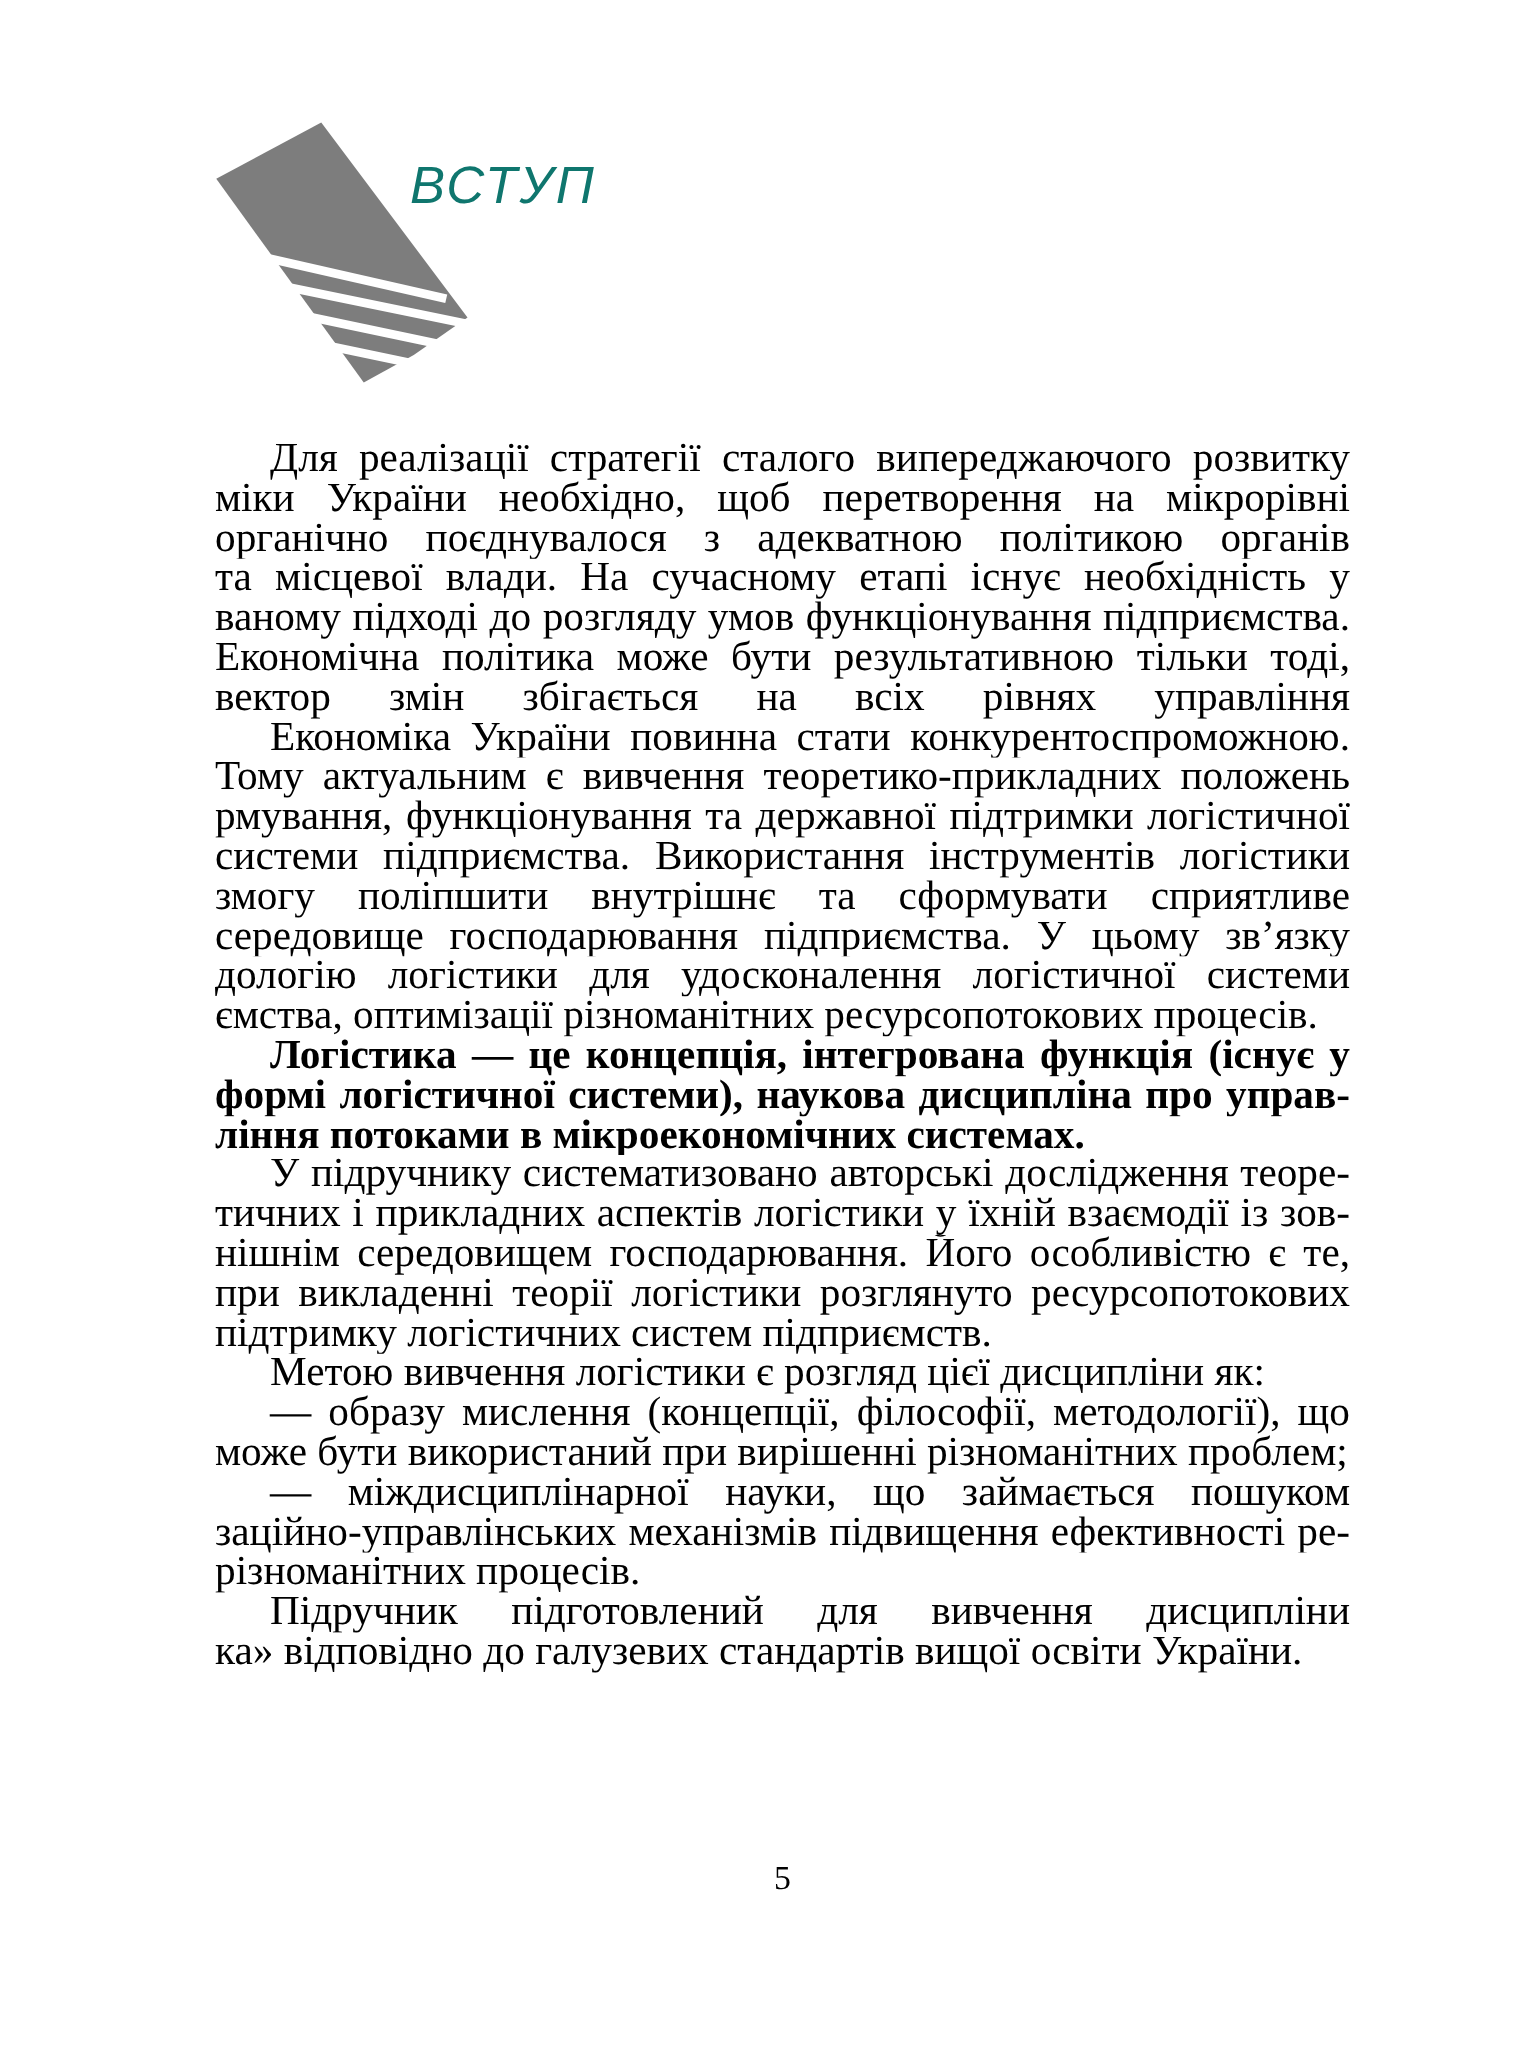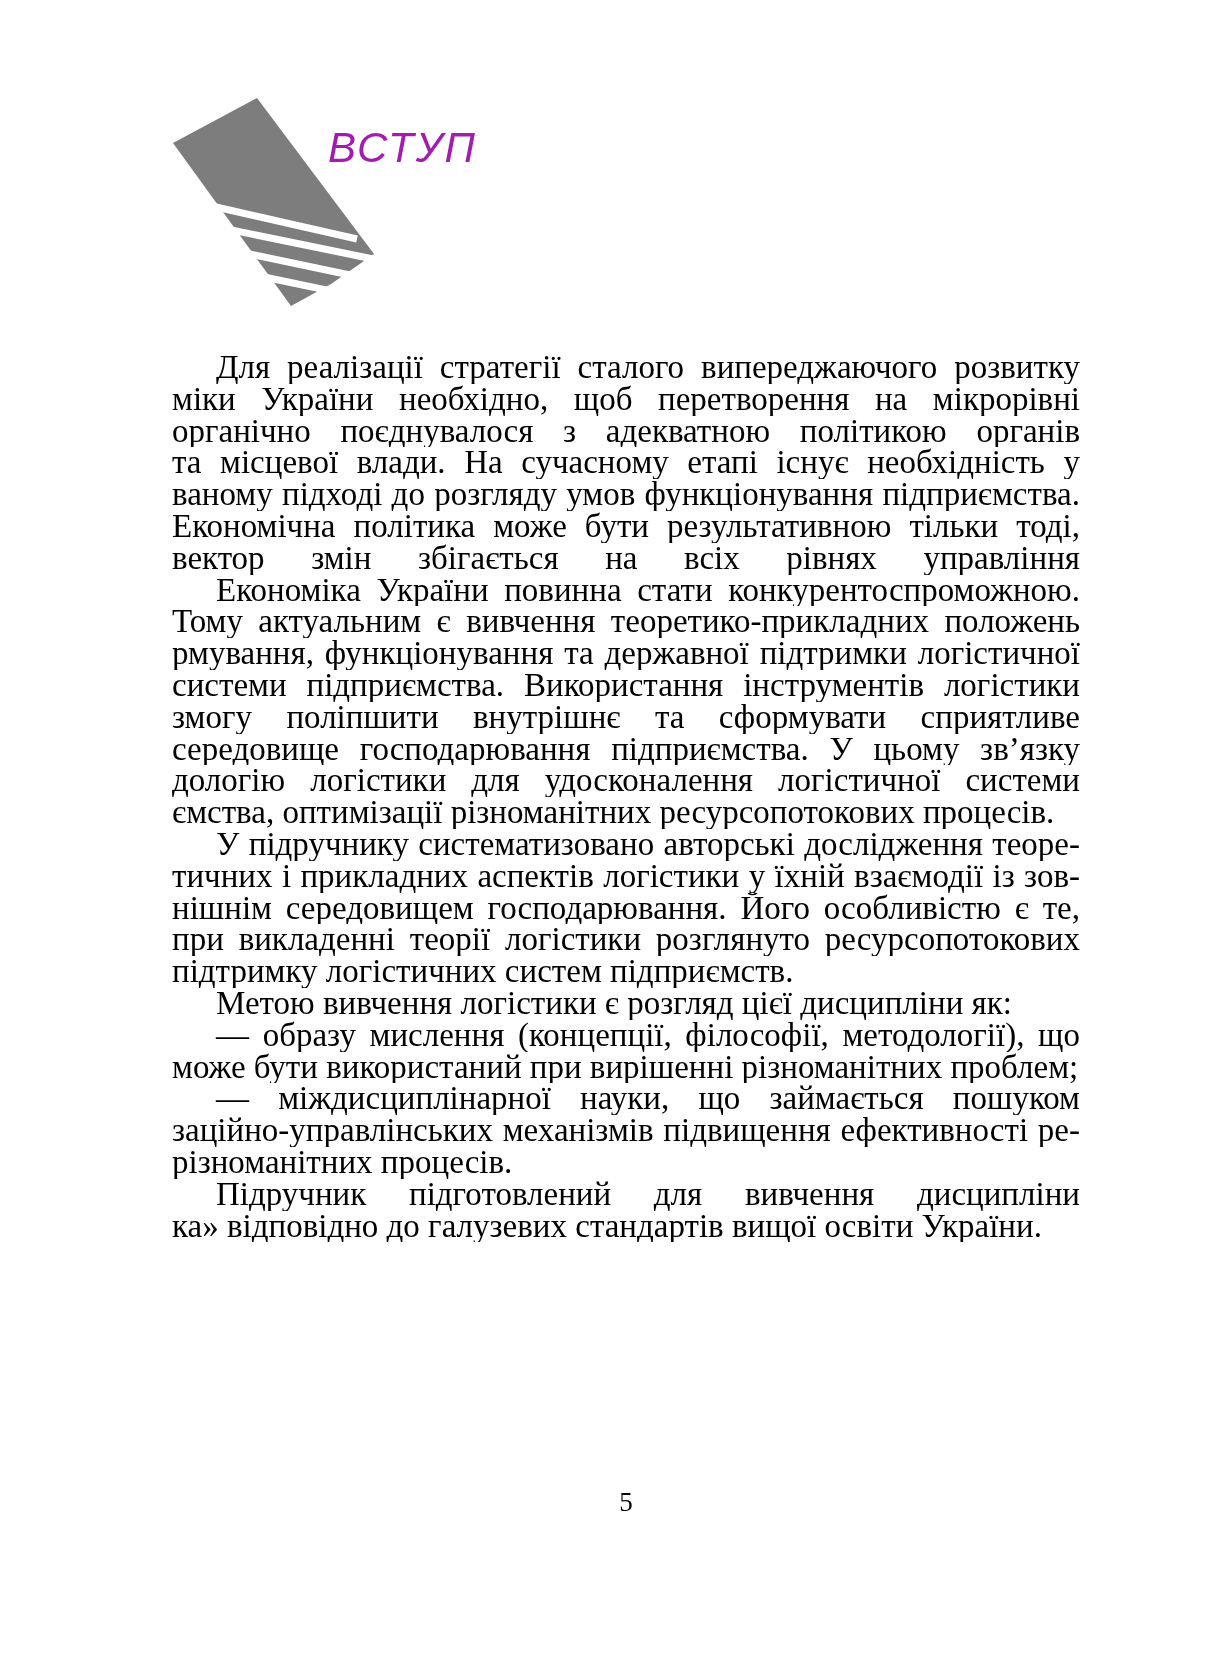--- a/index.html
+++ b/index.html
@@ -24,21 +24,21 @@
     height: 222px;
   }
   .chapter-title {
     position: absolute;
     left: 328px;
     top: 124px;
     font-family: "Liberation Sans", sans-serif;
     font-style: italic;
     font-size: 42px;
     letter-spacing: 2px;
-    color: #a21caf;
+    color: #0f766e;
   }
   .text-block {
     position: absolute;
     left: 172px;
     top: 352px;
     width: 908px;
     font-size: 33px;
     line-height: 31.8px;
   }
   .para { margin: 0; }
@@ -89,20 +89,25 @@
       <div class="para normal">
         <div class="pline first">Економіка України повинна стати конкурентоспроможною.</div>
         <div class="pline">Тому актуальним є вивчення теоретико-прикладних положень фо-</div>
         <div class="pline">рмування, функціонування та державної підтримки логістичної</div>
         <div class="pline">системи підприємства. Використання інструментів логістики дасть</div>
         <div class="pline">змогу поліпшити внутрішнє та сформувати сприятливе зовнішнє</div>
         <div class="pline">середовище господарювання підприємства. У цьому зв’язку одні-</div>
         <div class="pline">дологію логістики для удосконалення логістичної системи підпри-</div>
         <div class="pline lastline">ємства, оптимізації різноманітних ресурсопотокових процесів.</div>
       </div>
+      <div class="para bold">
+        <div class="pline first">Логістика — це концепція, інтегрована функція (існує у</div>
+        <div class="pline">формі логістичної системи), наукова дисципліна про управ-</div>
+        <div class="pline lastline">ління потоками в мікроекономічних системах.</div>
+      </div>
       <div class="para normal">
         <div class="pline first">У підручнику систематизовано авторські дослідження теоре-</div>
         <div class="pline">тичних і прикладних аспектів логістики у їхній взаємодії із зов-</div>
         <div class="pline">нішнім середовищем господарювання. Його особливістю є те, що</div>
         <div class="pline">при викладенні теорії логістики розглянуто ресурсопотокових</div>
         <div class="pline lastline">підтримку логістичних систем підприємств.</div>
       </div>
       <div class="para normal">
         <div class="pline first lastline">Метою вивчення логістики є розгляд цієї дисципліни як:</div>
       </div>

